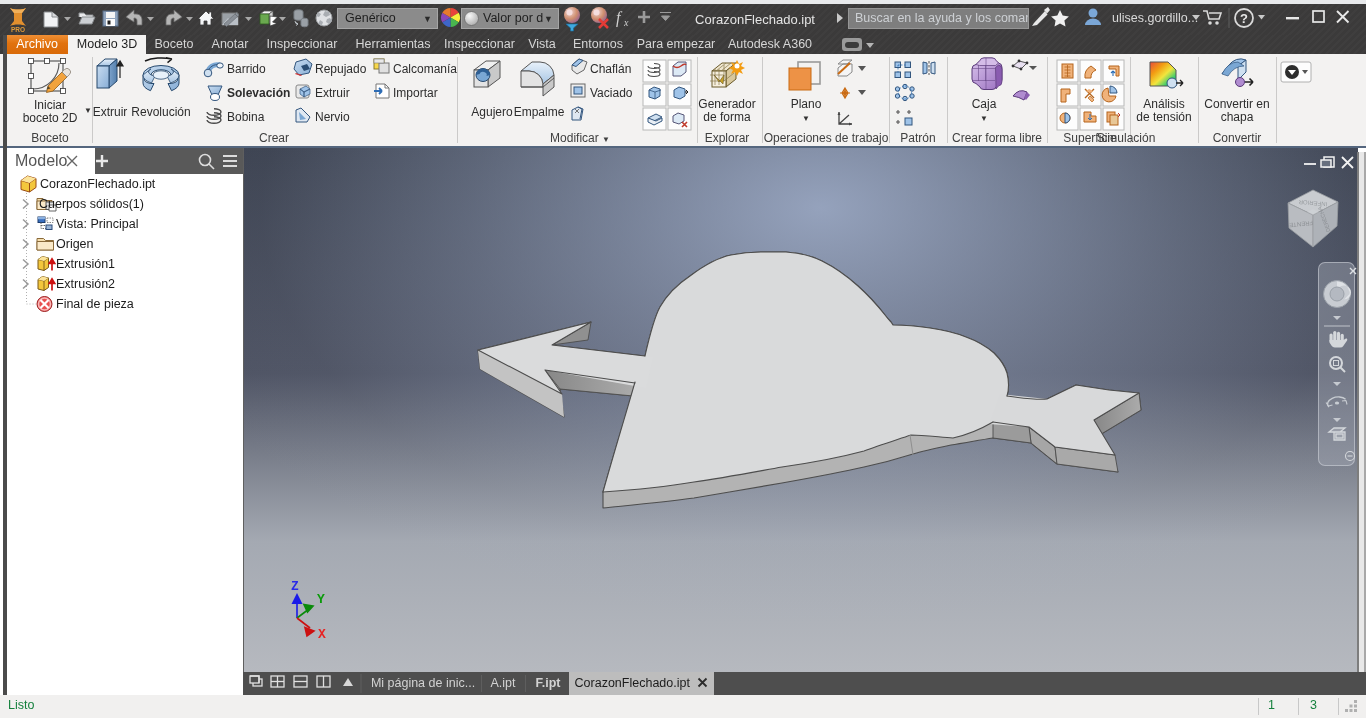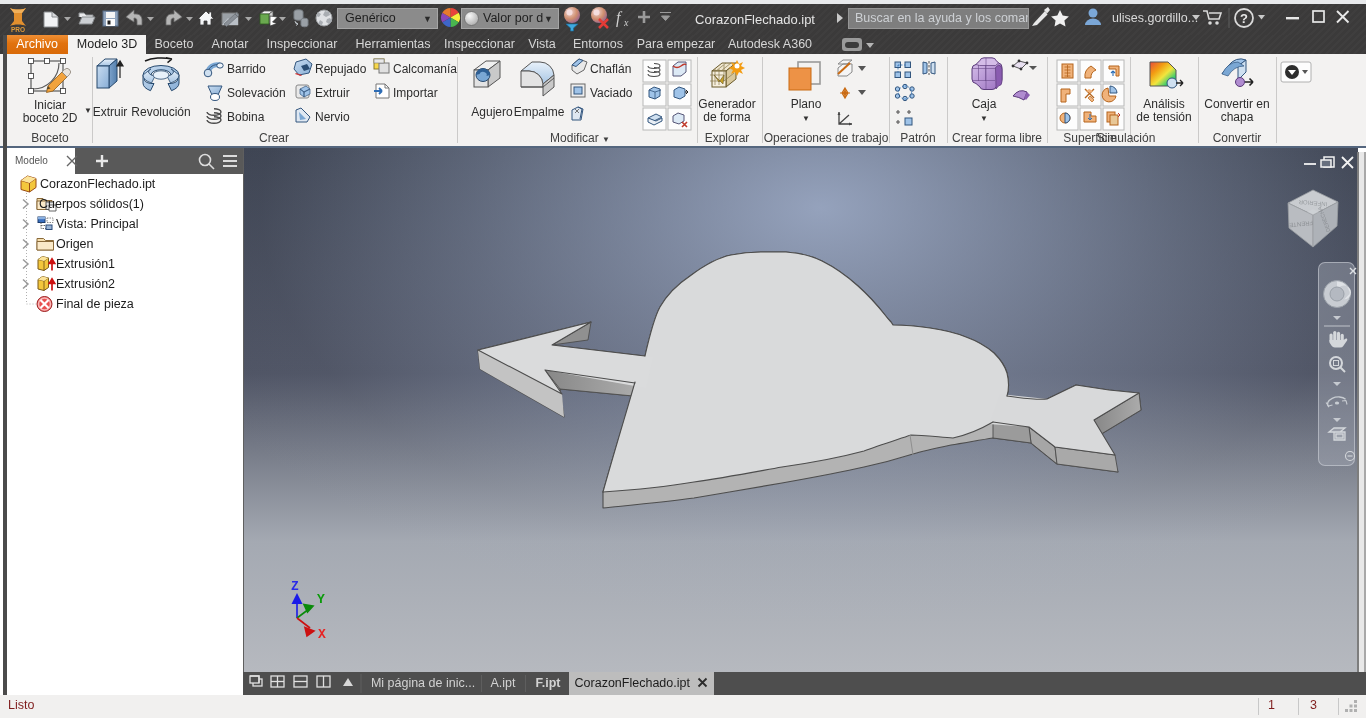--- a/index.html
+++ b/index.html
@@ -24,37 +24,37 @@
   #ribbon .grouplabel { position:absolute; top:77px; height:15px; line-height:15px;
     font-size:12px; color:#3f3f3f; text-align:center; }
   #ribbon .gsep { position:absolute; top:3px; height:86px; width:1px; background:#cbcac9; }
   .biglabel { position:absolute; font-size:12px; color:#2d2d2d; text-align:center; line-height:13px; }
   .smalllabel { position:absolute; font-size:12px; color:#2d2d2d; line-height:16px; }
 
   
   #leftborder { left:3px; top:35px; width:4px; height:660px; background:#4b4b4b; }
   #browser { left:7px; top:148px; width:236px; height:547px; background:#ffffff; }
   #browserhead { position:absolute; left:0; top:0; width:236px; height:26px; background:#595959; }
-  #modelotab { position:absolute; left:0; top:0; width:68px; height:26px; background:#ffffff;
-    font-size:10px; color:#555; line-height:26px; }
+  #modelotab { position:absolute; left:0; top:0; width:88px; height:26px; background:#ffffff;
+    font-size:16px; color:#555; line-height:26px; }
   .treerow { position:absolute; left:0; width:236px; height:20px; font-size:12.5px; color:#1c1c1c; line-height:20px; }
 
   
   #viewport { left:243px; top:148px; width:1115px; height:524px;
     border-left:1px solid #5f5f5f;
     background:
       radial-gradient(700px 430px at 577px 60px, rgba(170,185,214,0.8), rgba(170,185,214,0.55) 25%, rgba(170,185,214,0.3) 50%, rgba(170,185,214,0.03) 80%, rgba(170,185,214,0) 100%),
       linear-gradient(#3c4250, #4f5464 43%, #a4a9b2 75%, #b6b9bf); }
   #rightstrip { left:1357px; top:152px; width:9px; height:520px;
     background:linear-gradient(90deg,#7d7d7d 0 2px,#e8e8e8 2px 7px,#a8a8a8 7px 9px); }
 
   
   #bottombar { left:243px; top:672px; width:1123px; height:23px; background:#4e4e4e; }
   #statusbar { left:0; top:695px; width:1366px; height:23px; background:#f1f0ef;
-    font-size:12.5px; color:#7f1d1d; }
+    font-size:12.5px; color:#15803d; }
   .bbtab { position:absolute; top:0; height:23px; line-height:23px; font-size:12.5px; color:#d2d2d2; text-align:center; }
 </style>
 </head>
 <body>
   <div class="abs" id="titlebar">
    <div class="abs" style="left:0;top:0;width:1366px;height:4px;background:#e8eaec;"></div>
    <svg width="340" height="35" style="position:absolute;left:0;top:0;">
 
     <g>
       <path d="M10 8 C14 10 22 10 26 8 L22 13 V 21 L26 26 C22 24 14 24 10 26 L14 21 V 13 Z" fill="#e18f2e"></path>
@@ -197,21 +197,21 @@
     <div class="grouplabel" style="left:942px;width:110px;">Crear forma libre</div>
     <div class="grouplabel" style="left:1050px;width:80px;">Superficie</div>
     <div class="grouplabel" style="left:1086px;width:80px;">Simulación</div>
     <div class="grouplabel" style="left:1197px;width:80px;">Convertir</div>
 
     <div class="biglabel" style="left:14px;top:45px;width:72px;">Iniciar<br>boceto 2D</div>
     <div class="abs" style="left:84px;top:52px;font-size:8px;color:#333;">▼</div>
     <div class="biglabel" style="left:88px;top:52px;width:44px;">Extruir</div>
     <div class="biglabel" style="left:126px;top:52px;width:70px;">Revolución</div>
     <div class="smalllabel" style="left:227px;top:7px;">Barrido</div>
-    <div class="smalllabel" style="left:227px;top:31px;">Solevación</div>
+    <div class="smalllabel" style="left:227px;top:31px;font-weight:bold;">Solevación</div>
     <div class="smalllabel" style="left:227px;top:55px;">Bobina</div>
     <div class="smalllabel" style="left:315px;top:7px;">Repujado</div>
     <div class="smalllabel" style="left:315px;top:31px;">Extruir</div>
     <div class="smalllabel" style="left:315px;top:55px;">Nervio</div>
     <div class="smalllabel" style="left:393px;top:7px;">Calcomanía</div>
     <div class="smalllabel" style="left:393px;top:31px;">Importar</div>
     <div class="biglabel" style="left:464px;top:52px;width:56px;">Agujero</div>
     <div class="biglabel" style="left:508px;top:52px;width:62px;">Empalme</div>
     <div class="smalllabel" style="left:590px;top:7px;">Chaflán</div>
     <div class="smalllabel" style="left:590px;top:31px;">Vaciado</div>

